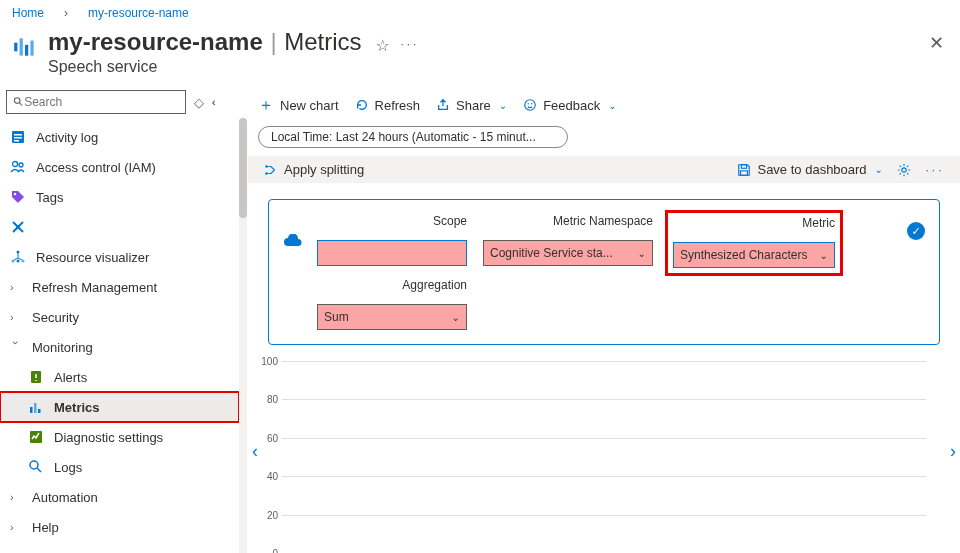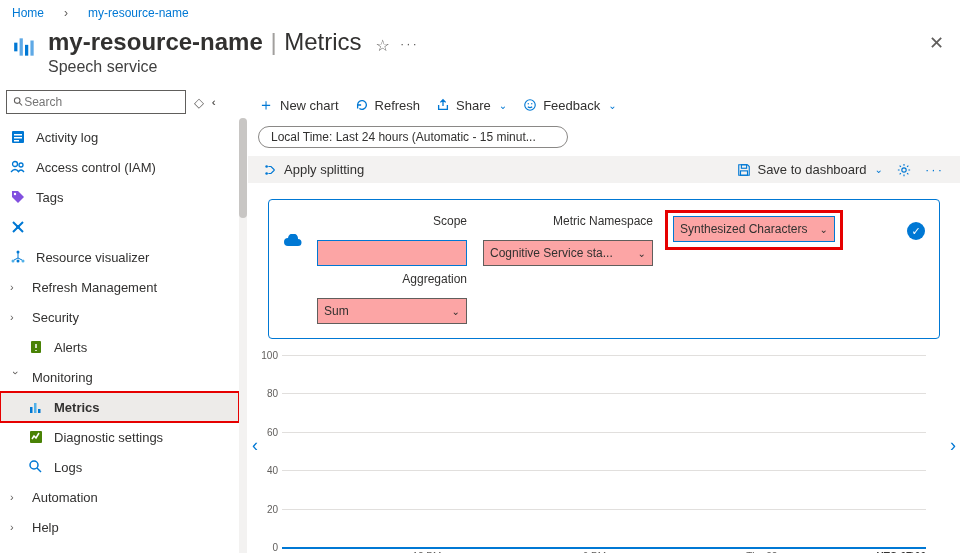--- a/index.html
+++ b/index.html
@@ -160,30 +160,30 @@
         <span>Resource visualizer</span>
       </div>
       <div class="nav-item">
         <span class="chev">›</span>
         <span>Refresh Management</span>
       </div>
       <div class="nav-item">
         <span class="chev">›</span>
         <span>Security</span>
       </div>
+      <div class="nav-item">
+        <span class="chev" style="transform:rotate(90deg);display:inline-block;">›</span>
+        <span>Monitoring</span>
+      </div>
       <div class="nav-item child">
         <span class="ic"><svg width="16" height="16" viewBox="0 0 16 16">
               <rect x="3" y="2" width="10" height="12" rx="1" fill="#498205"></rect>
               <path d="M8 5 v4 M8 11 v1" stroke="#fff" stroke-width="1.5"></path>
             </svg></span>
         <span>Alerts</span>
-      </div>
-      <div class="nav-item">
-        <span class="chev" style="transform:rotate(90deg);display:inline-block;">›</span>
-        <span>Monitoring</span>
       </div>
       <div class="nav-item child selected hl-red">
         <span class="ic"><svg width="16" height="16" viewBox="0 0 16 16">
               <rect x="2" y="8" width="2.5" height="6" fill="#0078d4"></rect>
               <rect x="6" y="4" width="2.5" height="10" fill="#50b0e8"></rect>
               <rect x="10" y="10" width="2.5" height="4" fill="#0078d4"></rect>
             </svg></span>
         <span>Metrics</span>
       </div>
       <div class="nav-item child">
@@ -290,20 +290,21 @@
           </div>
         </div>
         <div class="field" style="width:170px;">
           <label>Metric Namespace</label>
           <div class="sel">
             <span class="val">Cognitive Service sta...</span>
             <span style="font-size:10px;">⌄</span>
           </div>
         </div>
         <div class="field hl-red-thick" style="width:170px; padding:2px 4px 4px 4px;">
+          <label>Metric</label>
           <div class="sel blue">
             <span class="val">Synthesized Characters</span>
             <span style="font-size:10px;">⌄</span>
           </div>
         </div>
         <div style="flex-basis:100%; height:6px;"></div>
         <div class="field" style="width:150px;">
           <label>Aggregation</label>
           <div class="sel">
             <span class="val">Sum</span>

